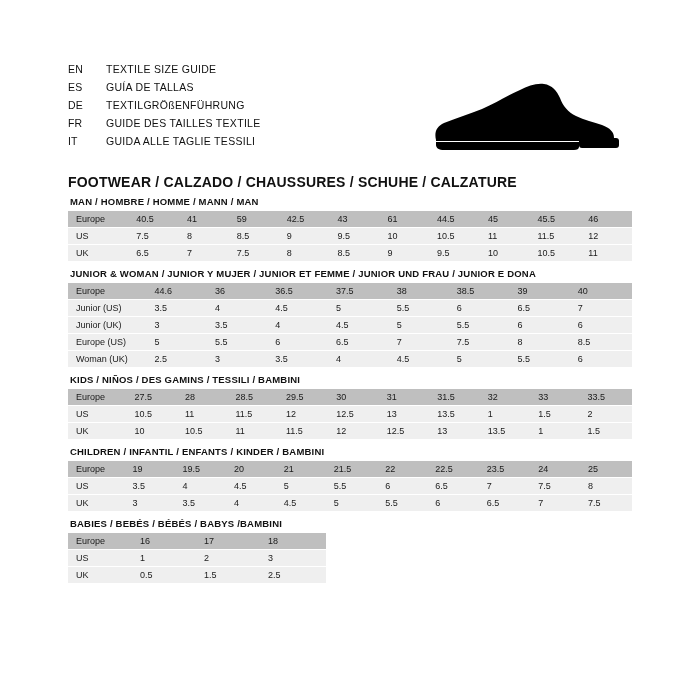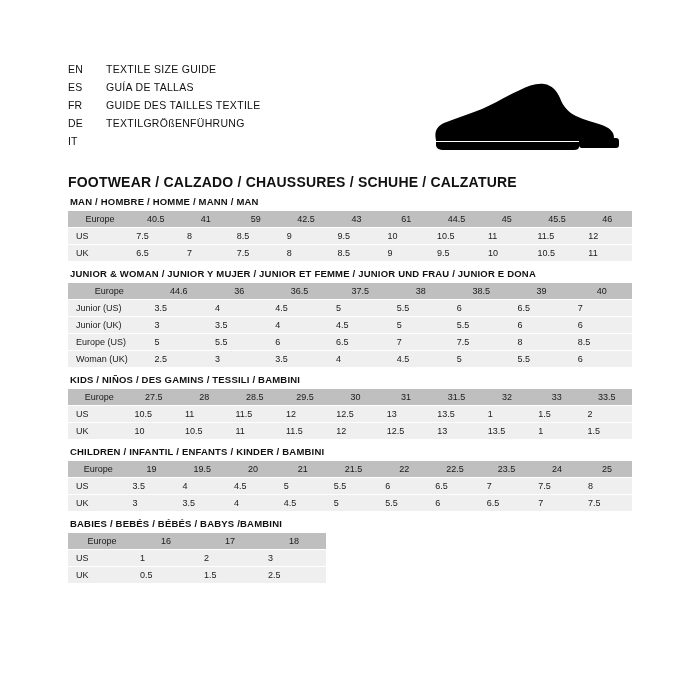--- a/index.html
+++ b/index.html
@@ -84,21 +84,20 @@
   table.size td {
     height: 16px;
     padding: 0 6px;
     white-space: nowrap;
     vertical-align: middle;
     border-bottom: 1px solid #ffffff;
   }
   table.size tr.head td {
     background: #bfbfbf;
     font-weight: normal;
-    text-align: center;
   }
   table.size tr.body td {
     background: #efefef;
   }
   table.size td.label {
     text-align: left;
     padding-left: 8px;
   }
   table.size td.val {
     text-align: left;
@@ -129,29 +128,30 @@
     <div class="lang-list">
       <div class="lang-row">
         <span class="lang-code">EN</span>
         <span class="lang-title">TEXTILE SIZE GUIDE</span>
       </div>
       <div class="lang-row">
         <span class="lang-code">ES</span>
         <span class="lang-title">GUÍA DE TALLAS</span>
       </div>
       <div class="lang-row">
+        <span class="lang-code">DE</span>
+        <span class="lang-title">TEXTILGRÖßENFÜHRUNG</span>
+      </div>
+      <div class="lang-row">
         <span class="lang-code">FR</span>
         <span class="lang-title">GUIDE DES TAILLES TEXTILE</span>
       </div>
       <div class="lang-row">
-        <span class="lang-code">DE</span>
-        <span class="lang-title">TEXTILGRÖßENFÜHRUNG</span>
-      </div>
-      <div class="lang-row">
         <span class="lang-code">IT</span>
+        <span class="lang-title">GUIDA ALLE TAGLIE TESSILI</span>
       </div>
     </div>
 
     <div class="shoe-wrap">
       <svg width="200" height="70" viewBox="0 0 200 70" xmlns="http://www.w3.org/2000/svg">
         <path fill="#000000" d="M12 58 C10 50 13 44 20 41 C32 36 46 32 58 27 C72 21 84 13 96 8 C104 4 112 1 120 2 C128 3 133 9 136 16 C139 24 144 30 152 34 C160 38 170 40 178 43 C186 46 190 50 190 56 L190 59 L12 59 Z"></path>
         <path fill="#000000" d="M158 56 L192 56 C194 56 195 57 195 59 L195 63 C195 65 194 66 192 66 L158 66 C156 66 155 65 155 63 L155 59 C155 57 156 56 158 56 Z"></path>
         <path fill="#000000" d="M12 60 L155 60 L155 65 C155 67 153 68 150 68 L20 68 C15 68 12 66 12 63 Z"></path>
       </svg>
     </div>

